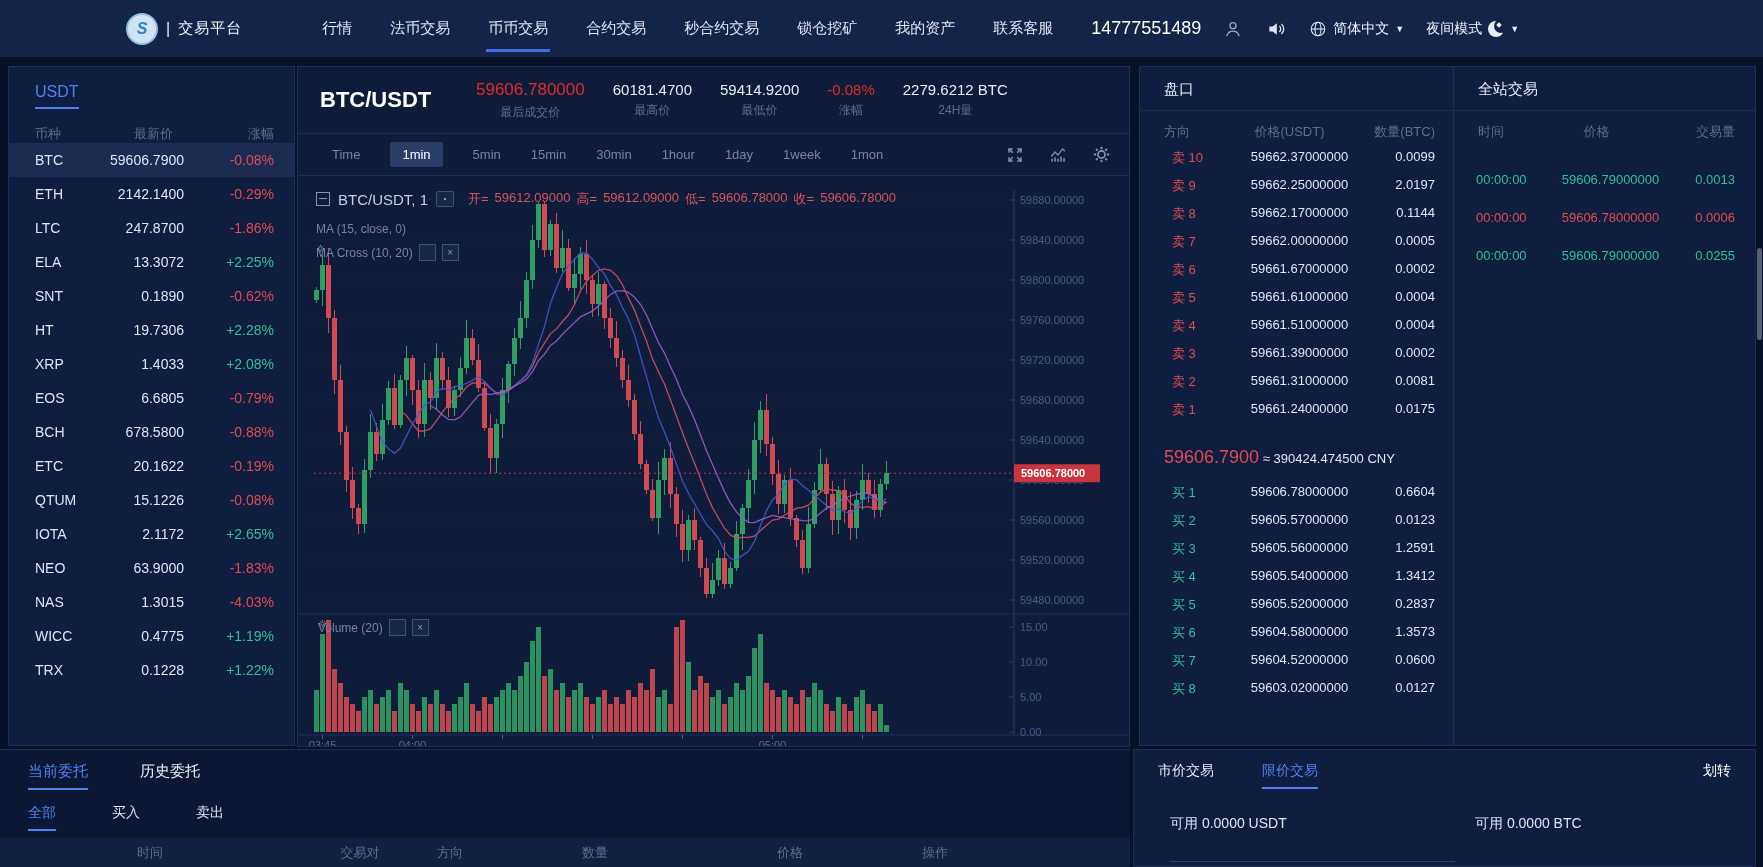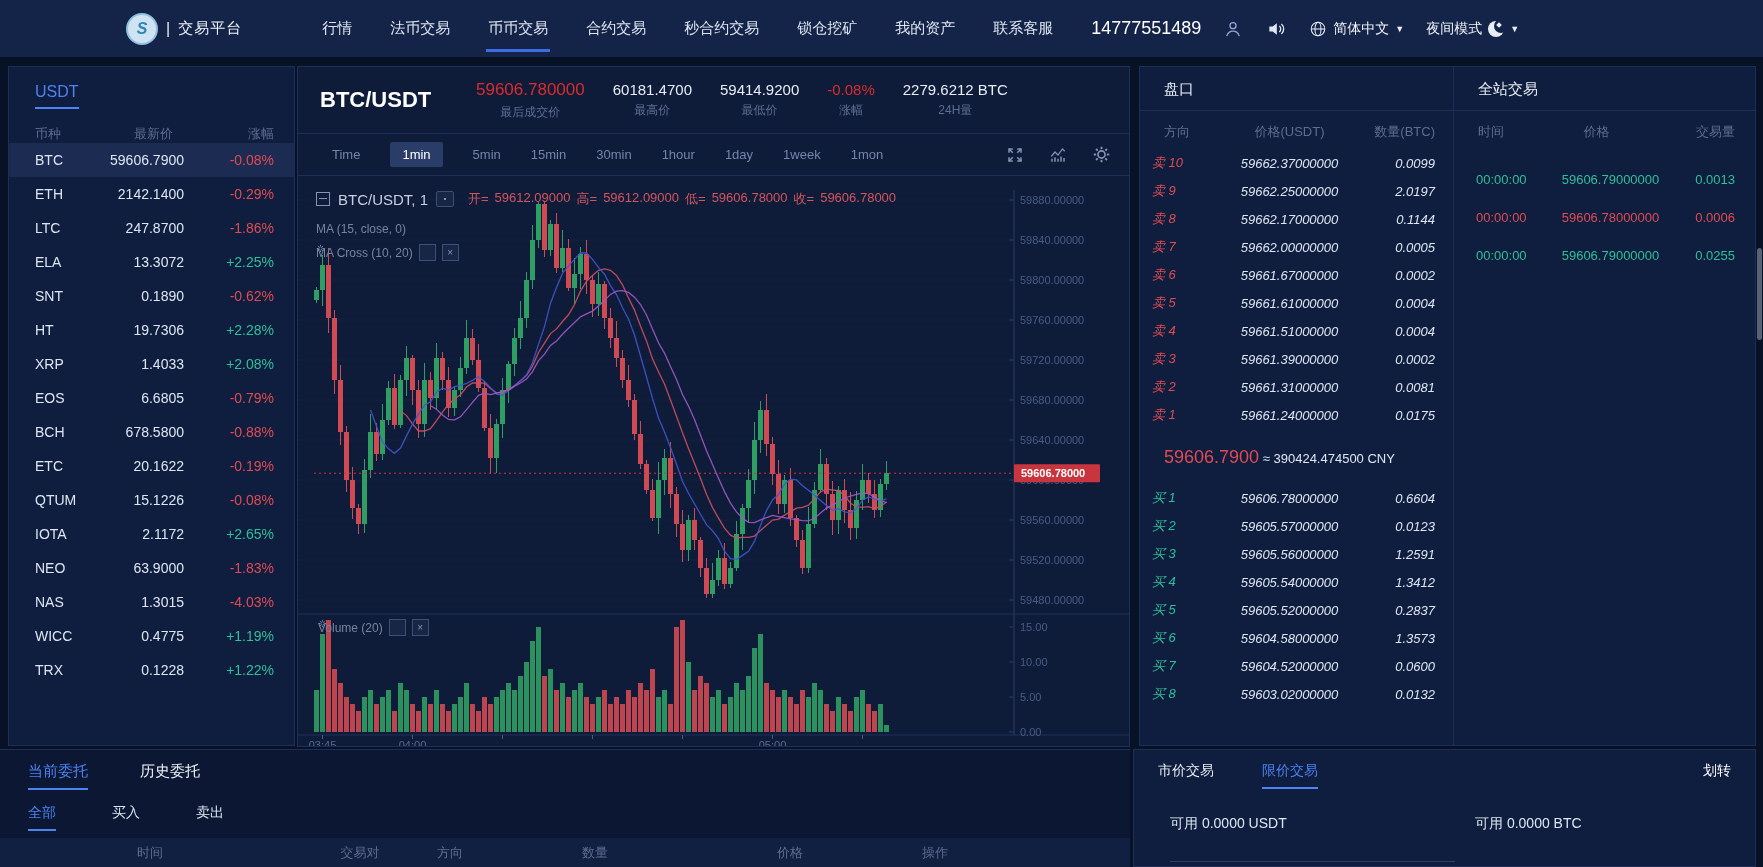--- a/index.html
+++ b/index.html
@@ -68,21 +68,21 @@
   .ohlc{display:flex;gap:6px;font-size:13px;color:#d4545c;margin-left:6px;}
   .legend2{position:absolute;left:18px;top:46px;font-size:12px;color:#77849f;}
   .legend3{position:absolute;left:18px;top:68px;font-size:12px;color:#77849f;display:flex;gap:6px;align-items:center;}
   .vol-label{position:absolute;left:20px;top:443px;font-size:12px;color:#77849f;display:flex;gap:6px;align-items:center;}
   .mini-box{width:15px;height:15px;border:1px solid #3e4e74;background:#182646;display:inline-flex;
             align-items:center;justify-content:center;color:#8593b4;font-size:10px;cursor:pointer;}
   
   .panel-title{padding:13px 0 11px 24px;font-size:15px;color:#e8ecf4;border-bottom:1px solid #1e2e56;}
   .ob-cols{display:flex;padding:12px 20px 8px 24px;color:#5d6d92;font-size:13px;}
   .oc1{width:70px;}.oc2{flex:1;text-align:center;}.oc3{width:90px;text-align:right;}
-  .ob-row{display:flex;height:28px;align-items:center;padding:0 20px 0 12px;font-size:13px;cursor:pointer;font-style:italic;}
+  .ob-row{display:flex;height:28px;padding:0 20px 0 32px;font-size:13px;cursor:pointer;}
   .ob-side{width:70px;}
   .ob-side.ask{color:#e04b53;}  .ob-side.bid{color:#2fbf9b;}
   .ob-price{flex:1;text-align:center;color:#dfe6f3;}
   .ob-amt{width:78px;text-align:right;color:#dfe6f3;}
   .ob-current{padding:18px 24px 16px;font-size:13px;color:#dfe6f3;}
   .ob-cur-price{color:#e04b53;font-size:18px;}
   .tr-row{display:flex;height:38px;align-items:flex-end;padding:0 20px 0 22px;font-size:13px;}
   .tr-time{width:80px;}.tr-price{flex:1;text-align:center;}.tr-amt{width:70px;text-align:right;}
   .tr-row.buy{color:#2fbf9b;}  .tr-row.sell{color:#e04b53;}
   
@@ -825,21 +825,21 @@
           <span class="ob-amt">1.3573</span>
         </div>
         <div class="ob-row">
           <span class="ob-side bid">买 7</span>
           <span class="ob-price">59604.52000000</span>
           <span class="ob-amt">0.0600</span>
         </div>
         <div class="ob-row">
           <span class="ob-side bid">买 8</span>
           <span class="ob-price">59603.02000000</span>
-          <span class="ob-amt">0.0132</span>
+          <span class="ob-amt">0.0127</span>
         </div>
       </div>
   </section>
 
   <section class="panel trades">
     <div class="panel-title">全站交易</div>
     <div class="ob-cols">
       <span class="oc1">时间</span>
       <span class="oc2">价格</span>
       <span class="oc3">交易量</span>

